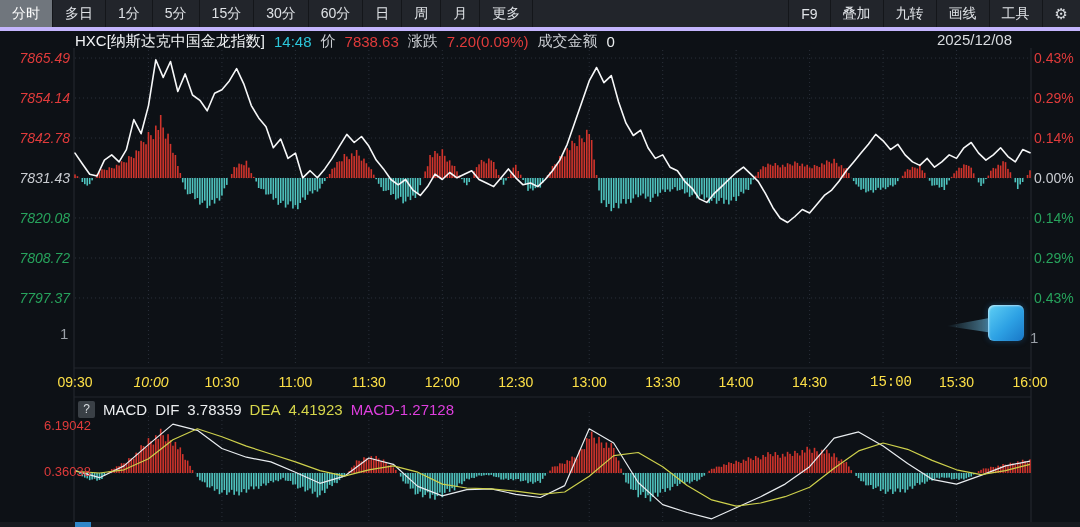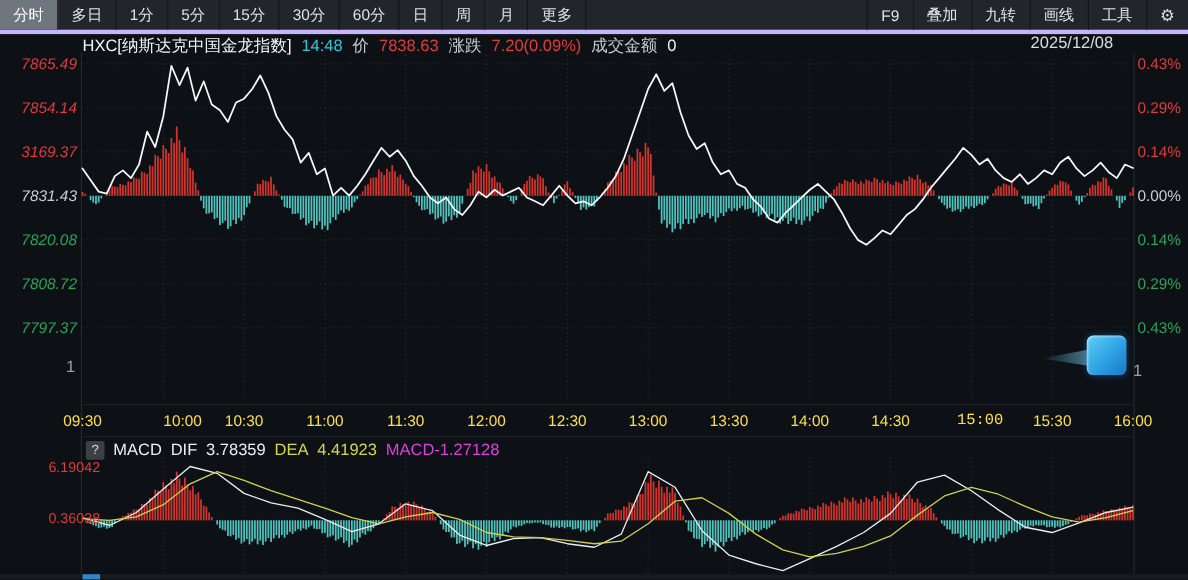--- a/index.html
+++ b/index.html
@@ -893,34 +893,34 @@
       <rect x="1024.3025641025642" y="461.04256" width="1.6" height="11.957439999999993" fill="#d0342c"></rect>
       <rect x="1026.7512820512823" y="462.43296" width="1.6" height="10.567039999999997" fill="#d0342c"></rect>
       <rect x="1029.2" y="459.3488" width="1.6" height="13.651200000000001" fill="#d0342c"></rect>
       <polyline points="75.0,470.6 99.5,477.7 124.0,465.9 148.5,444.6 172.9,424.1 197.4,430.3 221.9,448.5 246.4,457.2 270.9,461.9 295.4,472.2 319.9,483.3 344.4,476.2 368.8,458.0 393.3,464.3 417.8,486.4 442.3,495.9 466.8,489.6 491.3,488.8 515.8,494.3 540.3,497.5 564.7,485.6 589.2,428.8 613.7,443.0 638.2,482.5 662.7,504.6 687.2,512.5 711.7,518.8 736.2,507.8 760.6,496.7 785.1,484.1 809.6,466.7 834.1,438.2 858.6,431.9 883.1,446.1 907.6,463.5 932.1,479.3 956.5,484.1 981.0,475.4 1005.5,465.9 1030.0,461.1" fill="none" stroke="#e9edf0" stroke-width="1.2" stroke-linejoin="round"></polyline>
       <polyline points="75.0,471.4 99.5,473.0 124.0,469.8 148.5,458.8 172.9,439.8 197.4,428.8 221.9,436.7 246.4,446.1 270.9,454.0 295.4,461.9 319.9,470.6 344.4,476.2 368.8,469.8 393.3,465.9 417.8,472.2 442.3,484.1 466.8,488.0 491.3,488.8 515.8,491.2 540.3,494.3 564.7,492.0 589.2,476.2 613.7,455.6 638.2,452.5 662.7,466.7 687.2,485.6 711.7,499.9 736.2,506.2 760.6,503.0 785.1,496.7 809.6,487.2 834.1,468.3 858.6,450.9 883.1,443.0 907.6,449.3 932.1,460.4 956.5,469.8 981.0,474.6 1005.5,470.6 1030.0,464.3" fill="none" stroke="#cdd04c" stroke-width="1.2" stroke-linejoin="round"></polyline>
     </svg>
 
   <div id="axes">
       <div class="axlbl left tone-red" style="top: 58.0407px; right: 1010px; left: auto; width: 66px;">7865.49</div>
       <div class="axlbl left tone-red" style="top: 98.0154px; right: 1010px; left: auto; width: 66px;">7854.14</div>
-      <div class="axlbl left tone-red" style="top: 138.025px; right: 1010px; left: auto; width: 66px;">3169.37</div>
+      <div class="axlbl left tone-red" style="top: 138.025px; right: 1010px; left: auto; width: 66px;">7842.78</div>
       <div class="axlbl left tone-white" style="top: 178px; right: 1010px; left: auto; width: 66px;">7831.43</div>
       <div class="axlbl left tone-green" style="top: 217.975px; right: 1010px; left: auto; width: 66px;">7820.08</div>
       <div class="axlbl left tone-green" style="top: 257.985px; right: 1010px; left: auto; width: 66px;">7808.72</div>
       <div class="axlbl left tone-green" style="top: 297.959px; right: 1010px; left: auto; width: 66px;">7797.37</div>
       <div class="axlbl right tone-red" style="top: 58.0407px;">0.43%</div>
       <div class="axlbl right tone-red" style="top: 98.0154px;">0.29%</div>
       <div class="axlbl right tone-red" style="top: 138.025px;">0.14%</div>
       <div class="axlbl right tone-white" style="top: 178px;">0.00%</div>
       <div class="axlbl right tone-green" style="top: 217.975px;">0.14%</div>
       <div class="axlbl right tone-green" style="top: 257.985px;">0.29%</div>
       <div class="axlbl right tone-green" style="top: 297.959px;">0.43%</div>
       <div class="tlbl" style="left: 75px;">09:30</div>
-      <div class="tlbl" style="left: 166px;">10:00</div>
+      <div class="tlbl" style="left: 151px; font-style: italic;">10:00</div>
       <div class="tlbl" style="left: 221.923px;">10:30</div>
       <div class="tlbl" style="left: 295.385px;">11:00</div>
       <div class="tlbl" style="left: 368.846px;">11:30</div>
       <div class="tlbl" style="left: 442.308px;">12:00</div>
       <div class="tlbl" style="left: 515.769px;">12:30</div>
       <div class="tlbl" style="left: 589.231px;">13:00</div>
       <div class="tlbl" style="left: 662.692px;">13:30</div>
       <div class="tlbl" style="left: 736.154px;">14:00</div>
       <div class="tlbl" style="left: 809.615px;">14:30</div>
       <div class="tlbl" style="left: 891px; font-family: Liberation Mono, monospace;">15:00</div>

